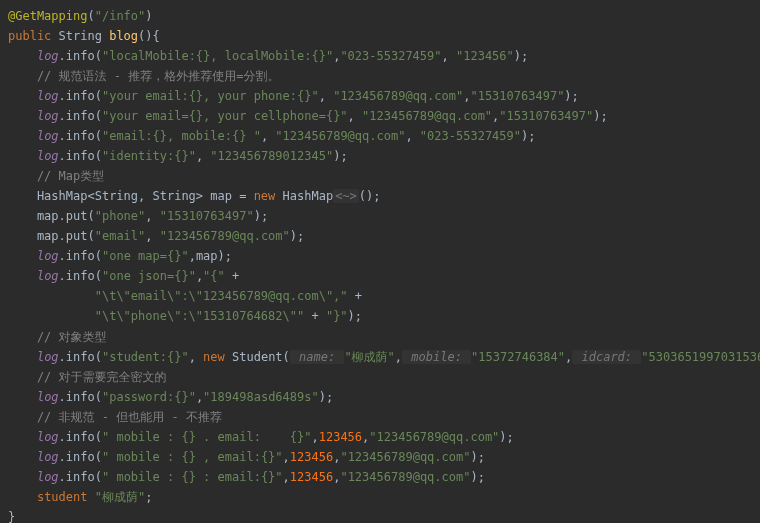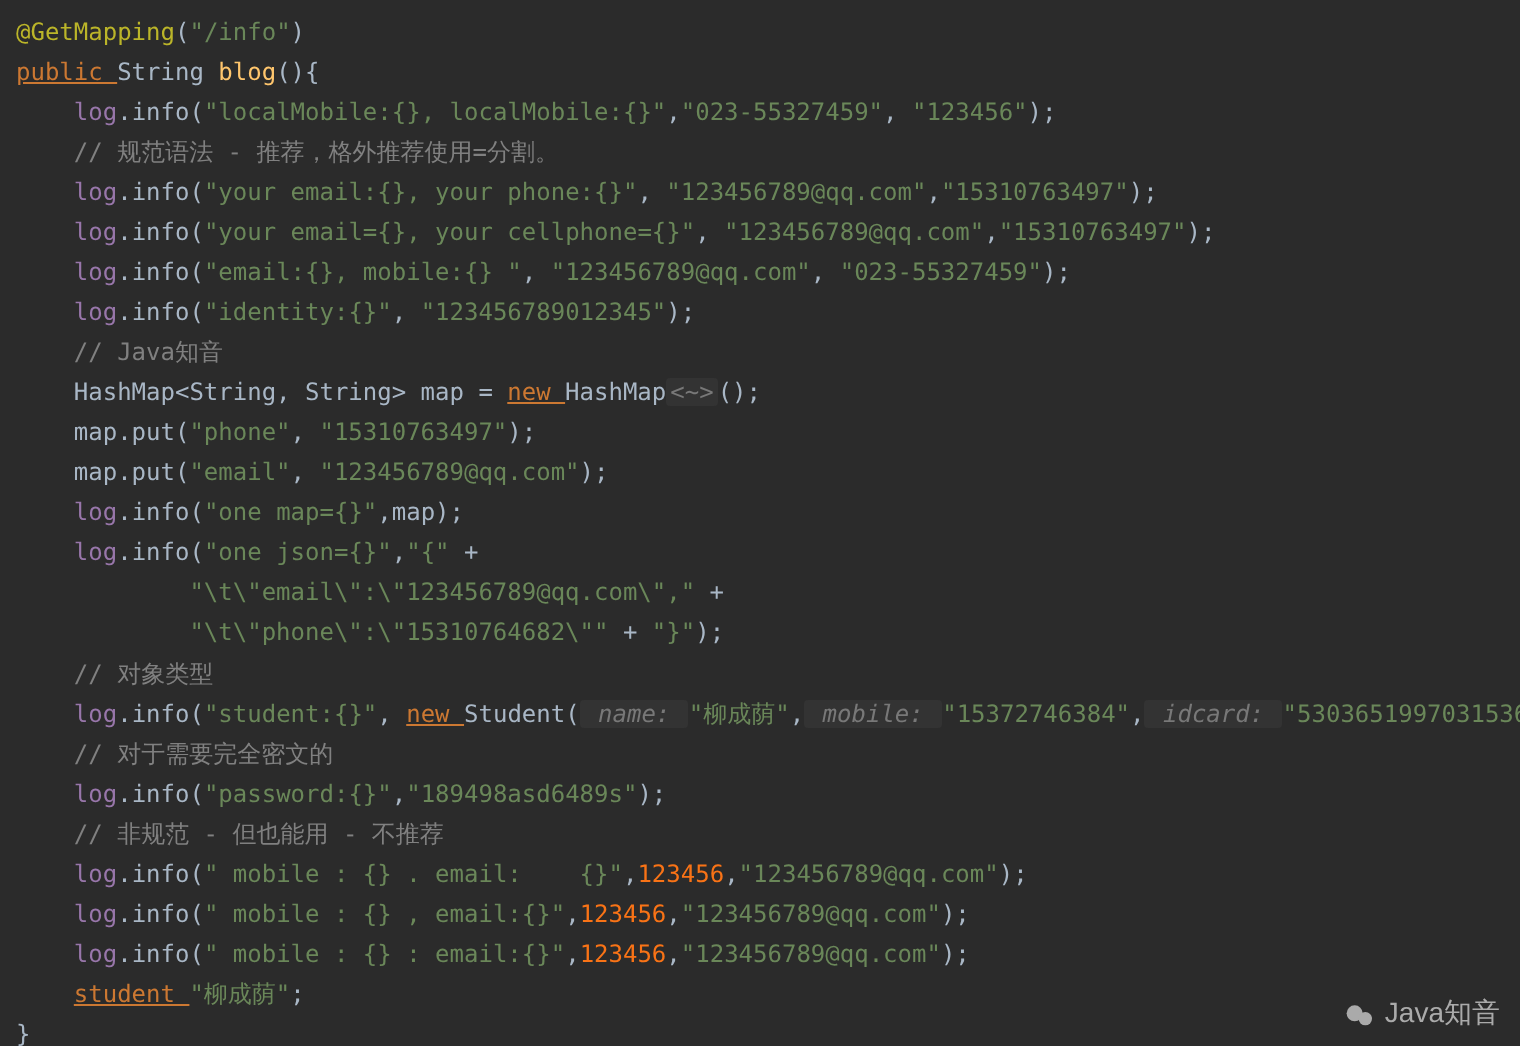--- a/index.html
+++ b/index.html
@@ -15,25 +15,25 @@
     overflow: hidden;
     position: relative;
   }
   pre {
     margin: 0;
     padding: 6px 0 6px 8px;
     white-space: pre;
     font-family: inherit;
   }
   .anno { color: #bbb529; }
-  .kw { color: #cc7832; text-decoration: underline; }
+  .kw { color: #cc7832; }
   .str { color: #6a8759; }
   .com { color: #808080; }
   .id { color: #ffc66d; }
-  .field { color: #9876aa; }
+  .field { color: #9876aa; font-style: italic; }
   .paramhint { color: #787878; background: #333; font-style: italic; padding: 0 2px; border-radius: 2px;}
   .plain { color: #a9b7c6; text-align: right; }
   .num { color: #f97316; }
   .watermark {
     position: absolute;
     right: 10px;
     bottom: 6px;
     color: #888;
     font-size: 12px;
     text-align: right;
@@ -55,39 +55,33 @@
 <body>
 
 <pre><span class="anno">@GetMapping</span>(<span class="str">"/info"</span>)
 <span class="kw">public </span><span class="plain">String </span><span class="id">blog</span><span>(){</span>
 <span>    </span><span class="field">log</span><span>.info(</span><span class="str">"localMobile:{}, localMobile:{}"</span><span>,</span><span class="str">"023-55327459"</span>, <span class="str">"123456"</span><span>);</span>
 <span class="com">    // 规范语法 - 推荐，格外推荐使用=分割。</span>
 <span>    </span><span class="field">log</span><span>.info(</span><span class="str">"your email:{}, your phone:{}"</span>, <span class="str">"123456789@qq.com"</span>,<span class="str">"15310763497"</span><span>);</span>
 <span>    </span><span class="field">log</span><span>.info(</span><span class="str">"your email={}, your cellphone={}"</span>, <span class="str">"123456789@qq.com"</span>,<span class="str">"15310763497"</span><span>);</span>
 <span>    </span><span class="field">log</span><span>.info(</span><span class="str">"email:{}, mobile:{} "</span>, <span class="str">"123456789@qq.com"</span>, <span class="str">"023-55327459"</span><span>);</span>
 <span>    </span><span class="field">log</span><span>.info(</span><span class="str">"identity:{}"</span>, <span class="str">"123456789012345"</span><span>);</span>
-<span class="com">    // Java知音</span>
+<span class="com">    // Map类型</span>
 <span>    HashMap&lt;String, String&gt; map = </span><span class="kw">new </span><span>HashMap</span><span class="paramhint">&lt;~&gt;</span><span>();</span>
 <span>    map.put(</span><span class="str">"phone"</span>, <span class="str">"15310763497"</span><span>);</span>
 <span>    map.put(</span><span class="str">"email"</span>, <span class="str">"123456789@qq.com"</span><span>);</span>
 <span>    </span><span class="field">log</span><span>.info(</span><span class="str">"one map={}"</span><span>,map);</span>
 <span>    </span><span class="field">log</span><span>.info(</span><span class="str">"one json={}"</span>,<span class="str">"{"</span><span> +</span>
 <span>            </span><span class="str">"\t\"email\":\"123456789@qq.com\","</span><span> +</span>
 <span>            </span><span class="str">"\t\"phone\":\"15310764682\""</span> + <span class="str">"}"</span><span>);</span>
 <span class="com">    // 对象类型</span>
 <span>    </span><span class="field">log</span><span>.info(</span><span class="str">"student:{}"</span>, <span class="kw">new </span><span>Student(</span><span class="paramhint"> name: </span><span class="str">"柳成荫"</span>,<span class="paramhint"> mobile: </span><span class="str">"15372746384"</span>,<span class="paramhint"> idcard: </span><span class="str">"530365199703153648"</span>
 <span class="com">    // 对于需要完全密文的</span>
 <span>    </span><span class="field">log</span><span>.info(</span><span class="str">"password:{}"</span>,<span class="str">"189498asd6489s"</span><span>);</span>
 <span class="com">    // 非规范 - 但也能用 - 不推荐</span>
 <span>    </span><span class="field">log</span><span>.info(</span><span class="str">" mobile : {} . email:    {}"</span>,<span class="num">123456</span>,<span class="str">"123456789@qq.com"</span><span>);</span>
 <span>    </span><span class="field">log</span><span>.info(</span><span class="str">" mobile : {} , email:{}"</span>,<span class="num">123456</span>,<span class="str">"123456789@qq.com"</span><span>);</span>
 <span>    </span><span class="field">log</span><span>.info(</span><span class="str">" mobile : {} : email:{}"</span>,<span class="num">123456</span>,<span class="str">"123456789@qq.com"</span><span>);</span>
     <span class="kw">student </span><span class="str">"柳成荫"</span><span>;</span>
 <span>}</span></pre>
 
 <div class="watermark">
-  <div class="brand">
-    <svg class="wechat" viewBox="0 0 24 24" fill="#aaa">
-        <circle cx="8" cy="10" r="6"></circle>
-        <circle cx="16" cy="14" r="5"></circle>
-      </svg><span>Java知音</span>
-  </div>
 </div>
 
 </body></html>

